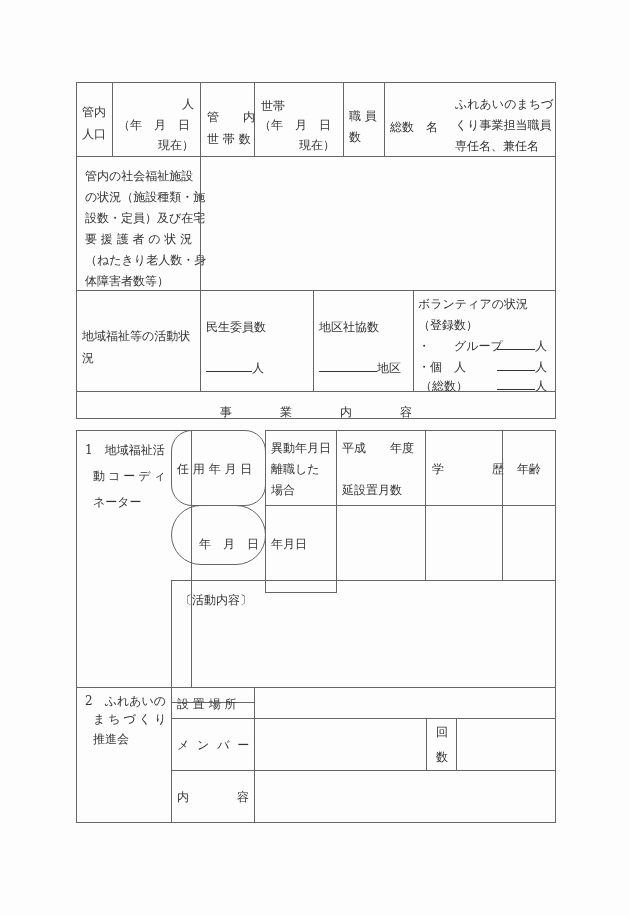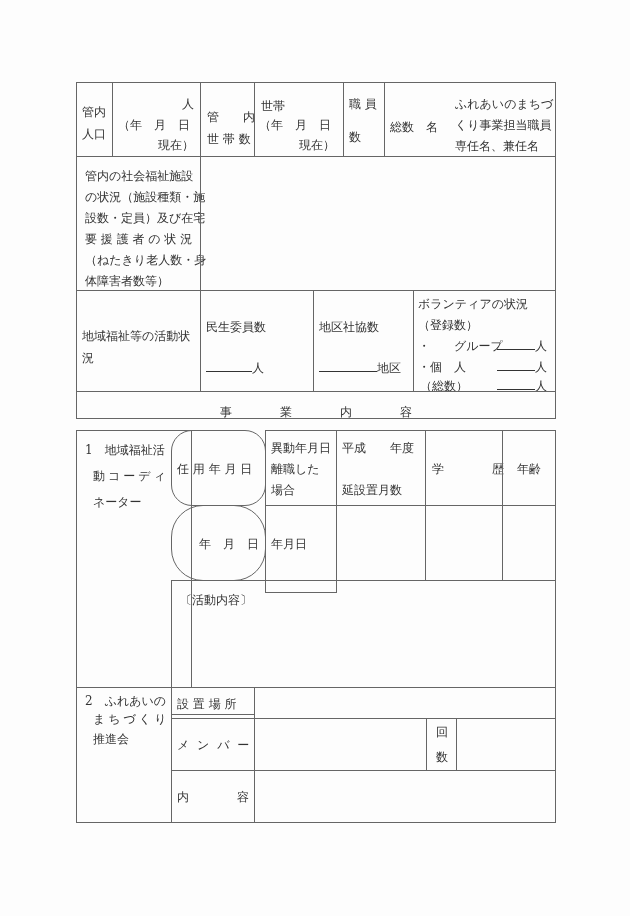--- a/index.html
+++ b/index.html
@@ -26,21 +26,21 @@
   <div class="cell" style="left:200px;top:82px;width:55px;height:75px;">
     <span class="t" style="left:6px;top:23px;">管　　内</span>
     <span class="t" style="left:6px;top:45px;">世 帯 数</span>
   </div>
   <div class="cell" style="left:254px;top:82px;width:90px;height:75px;">
     <span class="t" style="left:6px;top:12px;">世帯</span>
     <span class="t" style="left:4px;top:31px;">（年　月　日</span>
     <span class="t" style="right:8px;top:51px;">現在）</span>
   </div>
   <div class="cell" style="left:343px;top:82px;width:42px;height:75px;">
-    <span class="t" style="left:5px;top:10px;">職 員</span>
+    <span class="t" style="left:5px;top:22px;">職 員</span>
     <span class="t" style="left:5px;top:43px;">数</span>
   </div>
   <div class="cell" style="left:384px;top:82px;width:172px;height:75px;">
     <span class="t" style="left:5px;top:33px;">総数　名</span>
     <span class="t" style="left:70px;top:10px;">ふれあいのまちづ</span>
     <span class="t" style="left:70px;top:31px;">くり事業担当職員</span>
     <span class="t" style="left:70px;top:52px;">専任名、兼任名</span>
   </div>
 
   <div class="cell" style="left:76px;top:156px;width:125px;height:135px;">
@@ -97,40 +97,40 @@
     <span class="t" style="left:5px;top:6px;">平成　　年度</span>
     <span class="t" style="left:5px;top:48px;">延設置月数</span>
   </div>
   <div class="cell" style="left:425px;top:430px;width:78px;height:76px;">
     <span class="t" style="left:6px;top:27px;">学　　　　歴</span>
   </div>
   <div class="cell" style="left:502px;top:430px;width:54px;height:76px;">
     <span class="t" style="left:14px;top:27px;">年齢</span>
   </div>
 
-  <div class="cell" style="left:171px;top:505px;width:95px;height:76px;border-radius:32px;">
+  <div class="cell" style="left:171px;top:505px;width:95px;height:60px;border-radius:32px;">
     <span class="t" style="right:6px;top:27px;">年　月　日</span>
   </div>
   <div class="cell" style="left:265px;top:505px;width:72px;height:88px;">
     <span class="t" style="left:5px;top:27px;">年月日</span>
   </div>
   <div class="cell" style="left:336px;top:505px;width:90px;height:76px;"></div>
   <div class="cell" style="left:425px;top:505px;width:78px;height:76px;"></div>
   <div class="cell" style="left:502px;top:505px;width:54px;height:76px;"></div>
 
   <div class="cell" style="left:171px;top:580px;width:385px;height:108px;">
     <span class="t" style="left:8px;top:8px;">〔活動内容〕</span>
   </div>
 
   <div class="cell" style="left:76px;top:687px;width:96px;height:136px;">
     <span class="t" style="left:8px;top:2px;">2　ふれあいの</span>
     <span class="t" style="left:16px;top:20px;letter-spacing:3px;">まちづくり</span>
     <span class="t" style="left:16px;top:40px;">推進会</span>
   </div>
-  <div class="cell" style="left:171px;top:687px;width:84px;height:28px;">
+  <div class="cell" style="left:171px;top:687px;width:84px;height:16px;">
     <span class="t" style="left:5px;top:5px;">設 置 場 所</span>
   </div>
   <div class="cell" style="left:254px;top:687px;width:302px;height:32px;"></div>
 
   <div class="cell" style="left:171px;top:718px;width:84px;height:53px;">
     <span class="t" style="left:5px;top:15px;letter-spacing:2px;">メ ン バ ー</span>
   </div>
   <div class="cell" style="left:254px;top:718px;width:173px;height:53px;"></div>
   <div class="cell" style="left:426px;top:718px;width:31px;height:53px;">
     <span class="t" style="left:9px;top:2px;">回</span>

